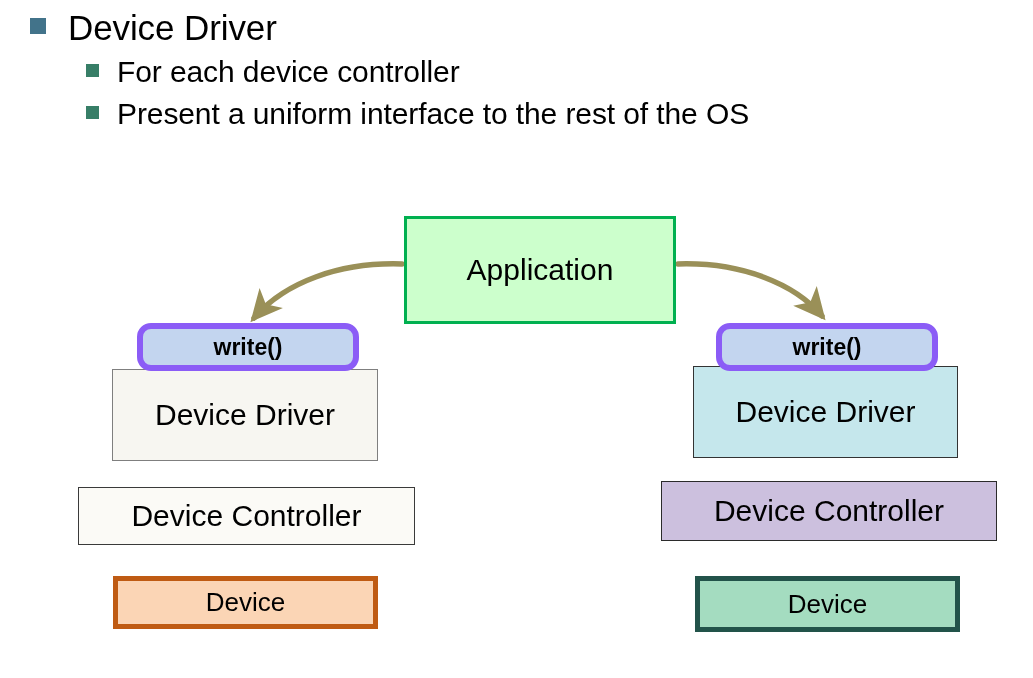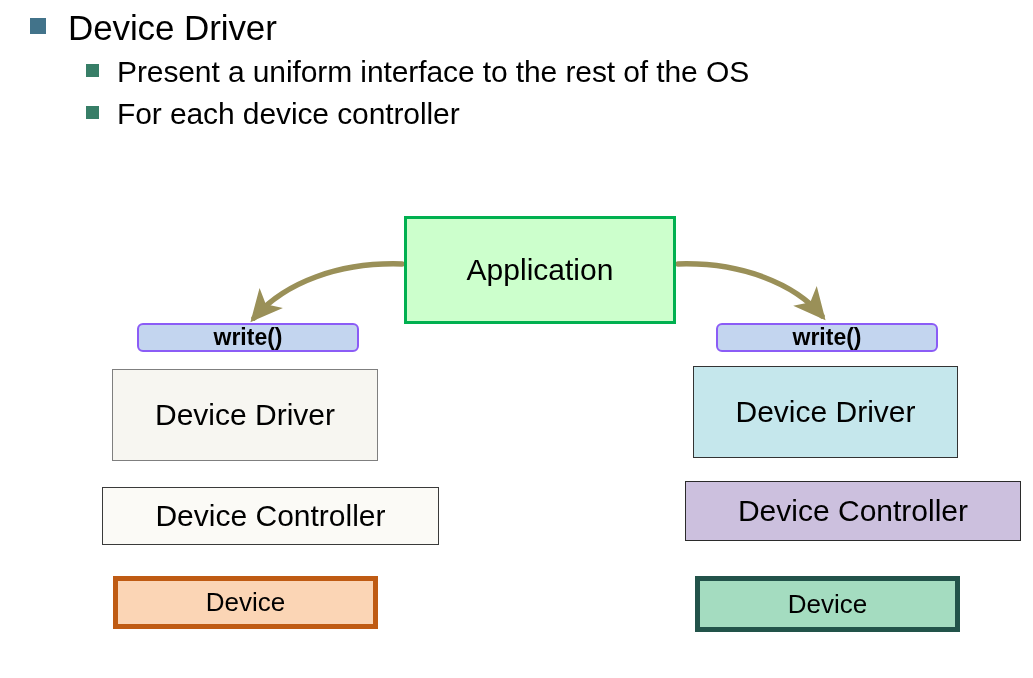--- a/index.html
+++ b/index.html
@@ -94,26 +94,26 @@
     width: 272px;
     height: 108px;
     background: #ccffcc;
     border: 3px solid #00b050;
     font-size: 30px;
     line-height: 36px;
     z-index: 3;
   }
 
   .write-box {
-    border: 2px solid #8b5cf6;
-    border-radius: 6px;
+    border: 6px solid #8b5cf6;
+    border-radius: 14px;
     background: #c3d5ef;
     font-size: 23px;
     font-weight: bold;
-    height: 29px;
+    height: 48px;
     z-index: 4;
   }
   #write-left  { left: 137px; top: 323px; width: 222px; }
   #write-right { left: 716px; top: 323px; width: 222px; }
 
   .driver-box {
     font-size: 30px;
     z-index: 2;
   }
   #driver-left {
@@ -128,21 +128,20 @@
     left: 693px;
     top: 366px;
     width: 265px;
     height: 92px;
     background: #c5e7ec;
     border: 1.5px solid #333333;
   }
 
   .controller-box {
     font-size: 30px;
-    margin-left: 24px;
   }
   #controller-left {
     left: 78px;
     top: 487px;
     width: 337px;
     height: 58px;
     background: #fbfaf6;
     border: 1.5px solid #3a3a3a;
   }
   #controller-right {
@@ -189,26 +188,26 @@
 
 <div id="bullet-list">
 
   <div class="bullet-row level-1">
     <span class="bullet-mark"></span>
     <span class="bullet-text">Device Driver</span>
   </div>
 
   <div class="bullet-row level-2">
     <span class="bullet-mark"></span>
-    <span class="bullet-text">Present a uniform interface to the rest of the OS</span>
+    <span class="bullet-text">For each device controller</span>
   </div>
 
   <div class="bullet-row level-2">
     <span class="bullet-mark"></span>
-    <span class="bullet-text">For each device controller</span>
+    <span class="bullet-text">Present a uniform interface to the rest of the OS</span>
   </div>
 
 </div>
 
 <div id="diagram">
 
   <svg id="arrow-layer" viewBox="0 0 1033 678" width="1033" height="678">
     <defs>
       <marker id="ah" markerWidth="7" markerHeight="7" refX="5.2" refY="3.3" orient="auto" markerUnits="strokeWidth">
         <path d="M0.4,0.5 L6.2,3.3 L0.4,6.1 L1.9,3.3 Z" fill="#9a9058"></path>

